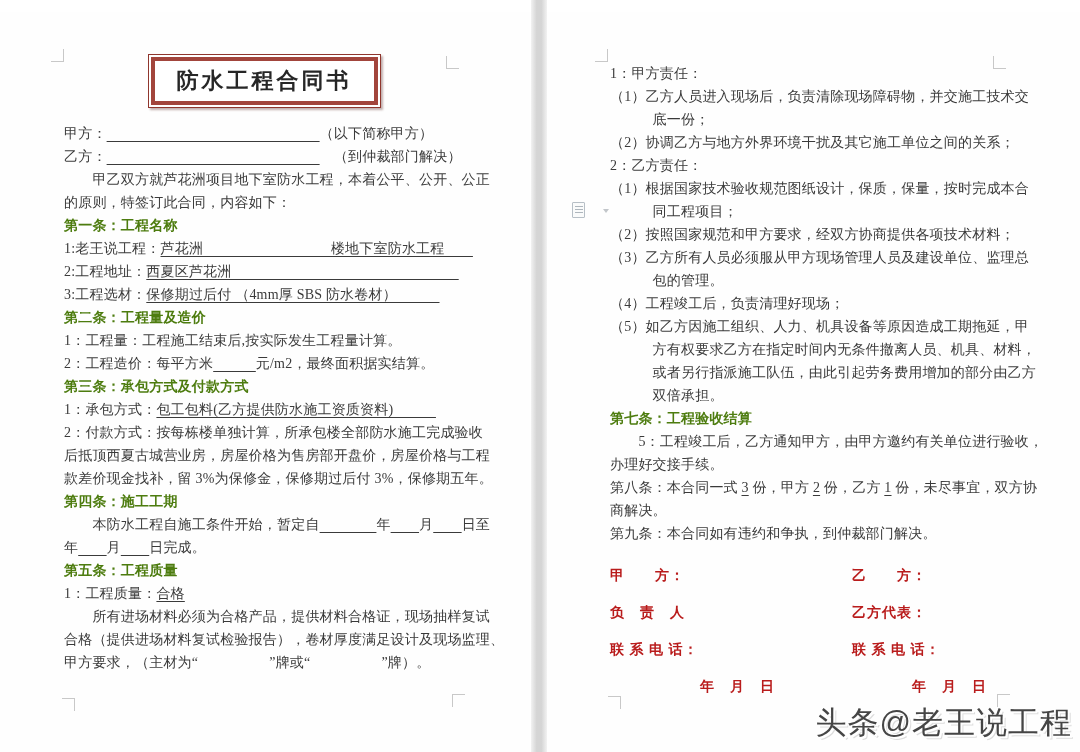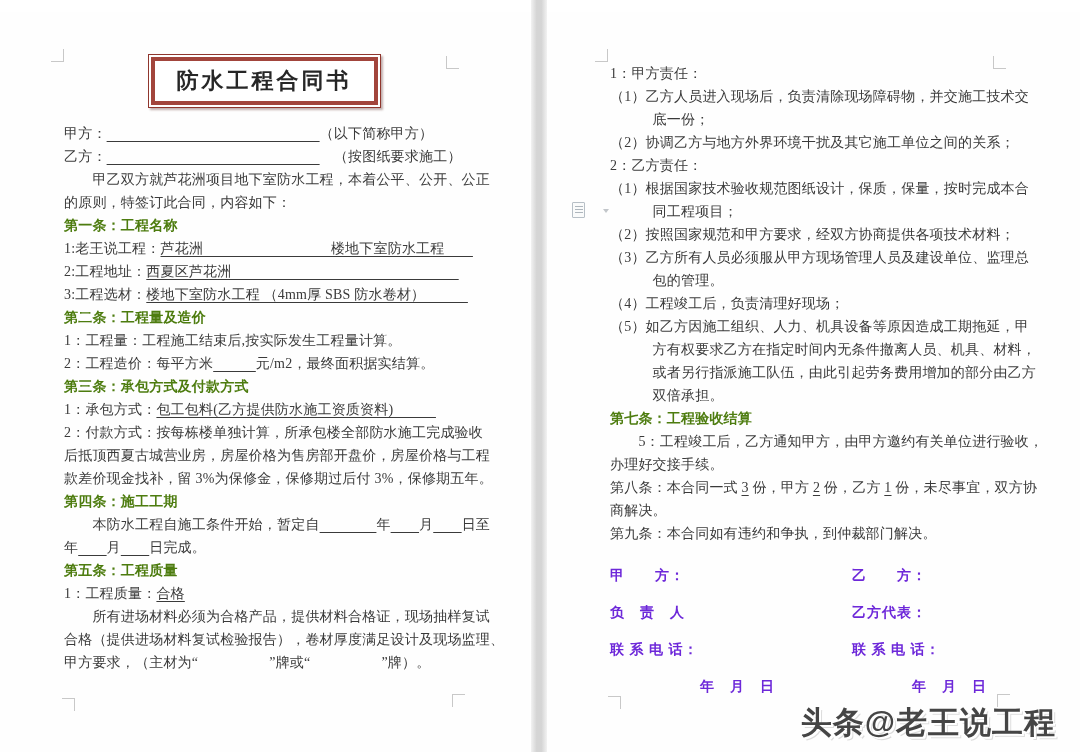--- a/index.html
+++ b/index.html
@@ -18,21 +18,21 @@
   .content { position:absolute; }
   #p1-content { left:64px; top:40px; width:400px; }
   #p2-content { left:63px; top:50px; width:398px; }
 
   .line { height:23px; line-height:23px; white-space:pre; font-size:14px; color:#3a3a3a; letter-spacing:0.2px; }
   .line span { white-space:pre; }
   .b { font-weight:bold; color:#1e1e1e; }
   .head span { font-weight:bold; color:#4d7c0f; }
   .u { text-decoration:underline; text-underline-offset:3px; }
   .r { position:absolute; left:242px; top:0; }
-  .line.sig { height:37px; line-height:37px; position:relative; font-weight:bold; color:#6d28d9; letter-spacing:1px; }
+  .line.sig { height:37px; line-height:37px; position:relative; font-weight:bold; color:#b91c1c; letter-spacing:1px; }
   .gaptop { margin-top:12px; }
 
   .title-wrap { height:70px; display:flex; justify-content:center; align-items:flex-start; padding-top:2px; }
   .title-box {
     display:inline-block; border:1px solid #8f362d; padding:2px;
     box-shadow:1.5px 2px 2px rgba(80,30,25,0.35);
     background:#fff;
   }
   .title-inner {
     border:4px solid #a2453c; padding:5px 22px;
@@ -54,49 +54,49 @@
     content:""; position:absolute; left:2px; top:3px; width:8px; height:9px;
     background:repeating-linear-gradient(to bottom,#aeb6bd 0 1px,transparent 1px 3px);
   }
   .clip-arrow {
     position:absolute; left:56px; top:197px; width:0; height:0;
     border-left:3px solid transparent; border-right:3px solid transparent;
     border-top:4px solid #c2c6ca; cursor:pointer;
   }
 
   .watermark {
-    position:absolute; right:24px; bottom:8px;
+    position:absolute; right:8px; bottom:8px;
     font-family:"Liberation Sans","DejaVu Sans",sans-serif;
-    font-size:31px; font-weight:bold; color:#454545; letter-spacing:1px;
+    font-size:31px; font-weight:normal; color:#454545; letter-spacing:1px;
     text-shadow:2px 2px 0 #ffffff, 3px 3px 0 rgba(120,120,120,0.25);
   }
 </style>
 </head>
 <body>
 
 <div class="page" id="page1">
   <div class="corner c-tl" style="left:51px; top:37px;"></div>
   <div class="corner c-tr" style="left:446px; top:44px;"></div>
   <div class="corner c-bl" style="left:62px; top:686px;"></div>
   <div class="corner c-br" style="left:452px; top:682px;"></div>
   <div class="content" id="p1-content">
     <div class="title-wrap">
       <div class="title-box">
         <div class="title-inner">防水工程合同书</div>
       </div>
     </div>
     <div id="p1-lines">
         <div class="line"><span>甲方：</span><span class="u">　　　　　　　　　　　　　　　</span><span>（以下简称甲方）</span></div>
-        <div class="line"><span>乙方：</span><span class="u">　　　　　　　　　　　　　　　</span><span>　（按图纸要求施工）</span></div>
+        <div class="line"><span>乙方：</span><span class="u">　　　　　　　　　　　　　　　</span><span>　（到仲裁部门解决）</span></div>
         <div class="line"><span>　　甲乙双方就芦花洲项目地下室防水工程，本着公平、公开、公正</span></div>
         <div class="line"><span>的原则，特签订此合同，内容如下：</span></div>
         <div class="line head"><span class="b">第一条：工程名称</span></div>
         <div class="line"><span>1:老王说工程：</span><span class="u">芦花洲　　　　　　　　　楼地下室防水工程　　</span></div>
         <div class="line"><span>2:工程地址：</span><span class="u">西夏区芦花洲　　　　　　　　　　　　　　　　</span></div>
-        <div class="line"><span>3:工程选材：</span><span class="u">楼地下室防水工程 （4mm厚 SBS 防水卷材）　　　</span></div>
+        <div class="line"><span>3:工程选材：</span><span class="u">保修期过后付 （4mm厚 SBS 防水卷材）　　　</span></div>
         <div class="line head"><span class="b">第二条：工程量及造价</span></div>
         <div class="line"><span>1：工程量：工程施工结束后,按实际发生工程量计算。</span></div>
         <div class="line"><span>2：工程造价：每平方米</span><span class="u">　　　</span><span>元/m2，最终面积据实结算。</span></div>
         <div class="line head"><span class="b">第三条：承包方式及付款方式</span></div>
         <div class="line"><span>1：承包方式：</span><span class="u">包工包料(乙方提供防水施工资质资料)　　　</span></div>
         <div class="line"><span>2：付款方式：按每栋楼单独计算，所承包楼全部防水施工完成验收</span></div>
         <div class="line"><span>后抵顶西夏古城营业房，房屋价格为售房部开盘价，房屋价格与工程</span></div>
         <div class="line"><span>款差价现金找补，留 3%为保修金，保修期过后付 3%，保修期五年。</span></div>
         <div class="line head"><span class="b">第四条：施工工期</span></div>
         <div class="line"><span>　　本防水工程自施工条件开始，暂定自</span><span class="u">　　　　</span><span>年</span><span class="u">　　</span><span>月</span><span class="u">　　</span><span>日至</span></div>

